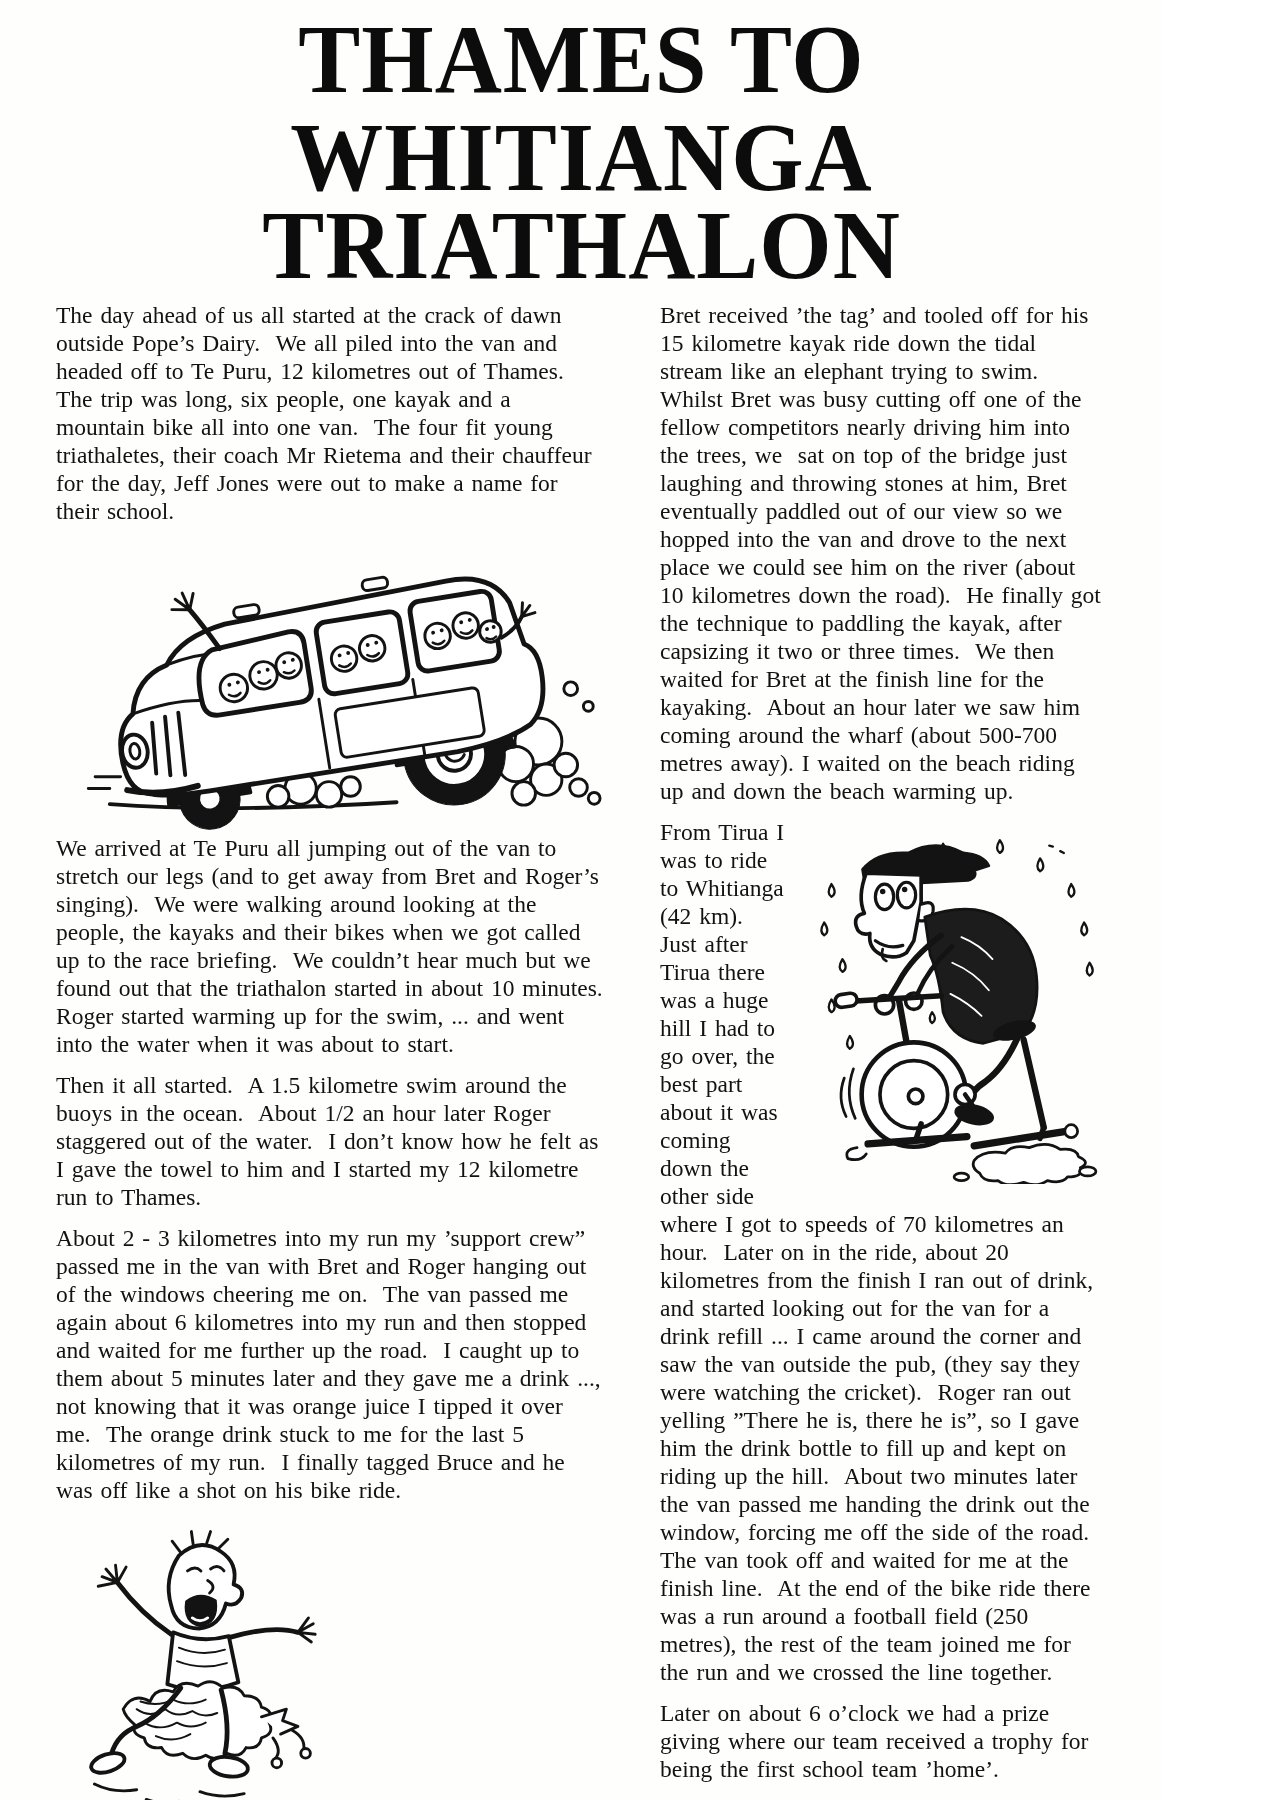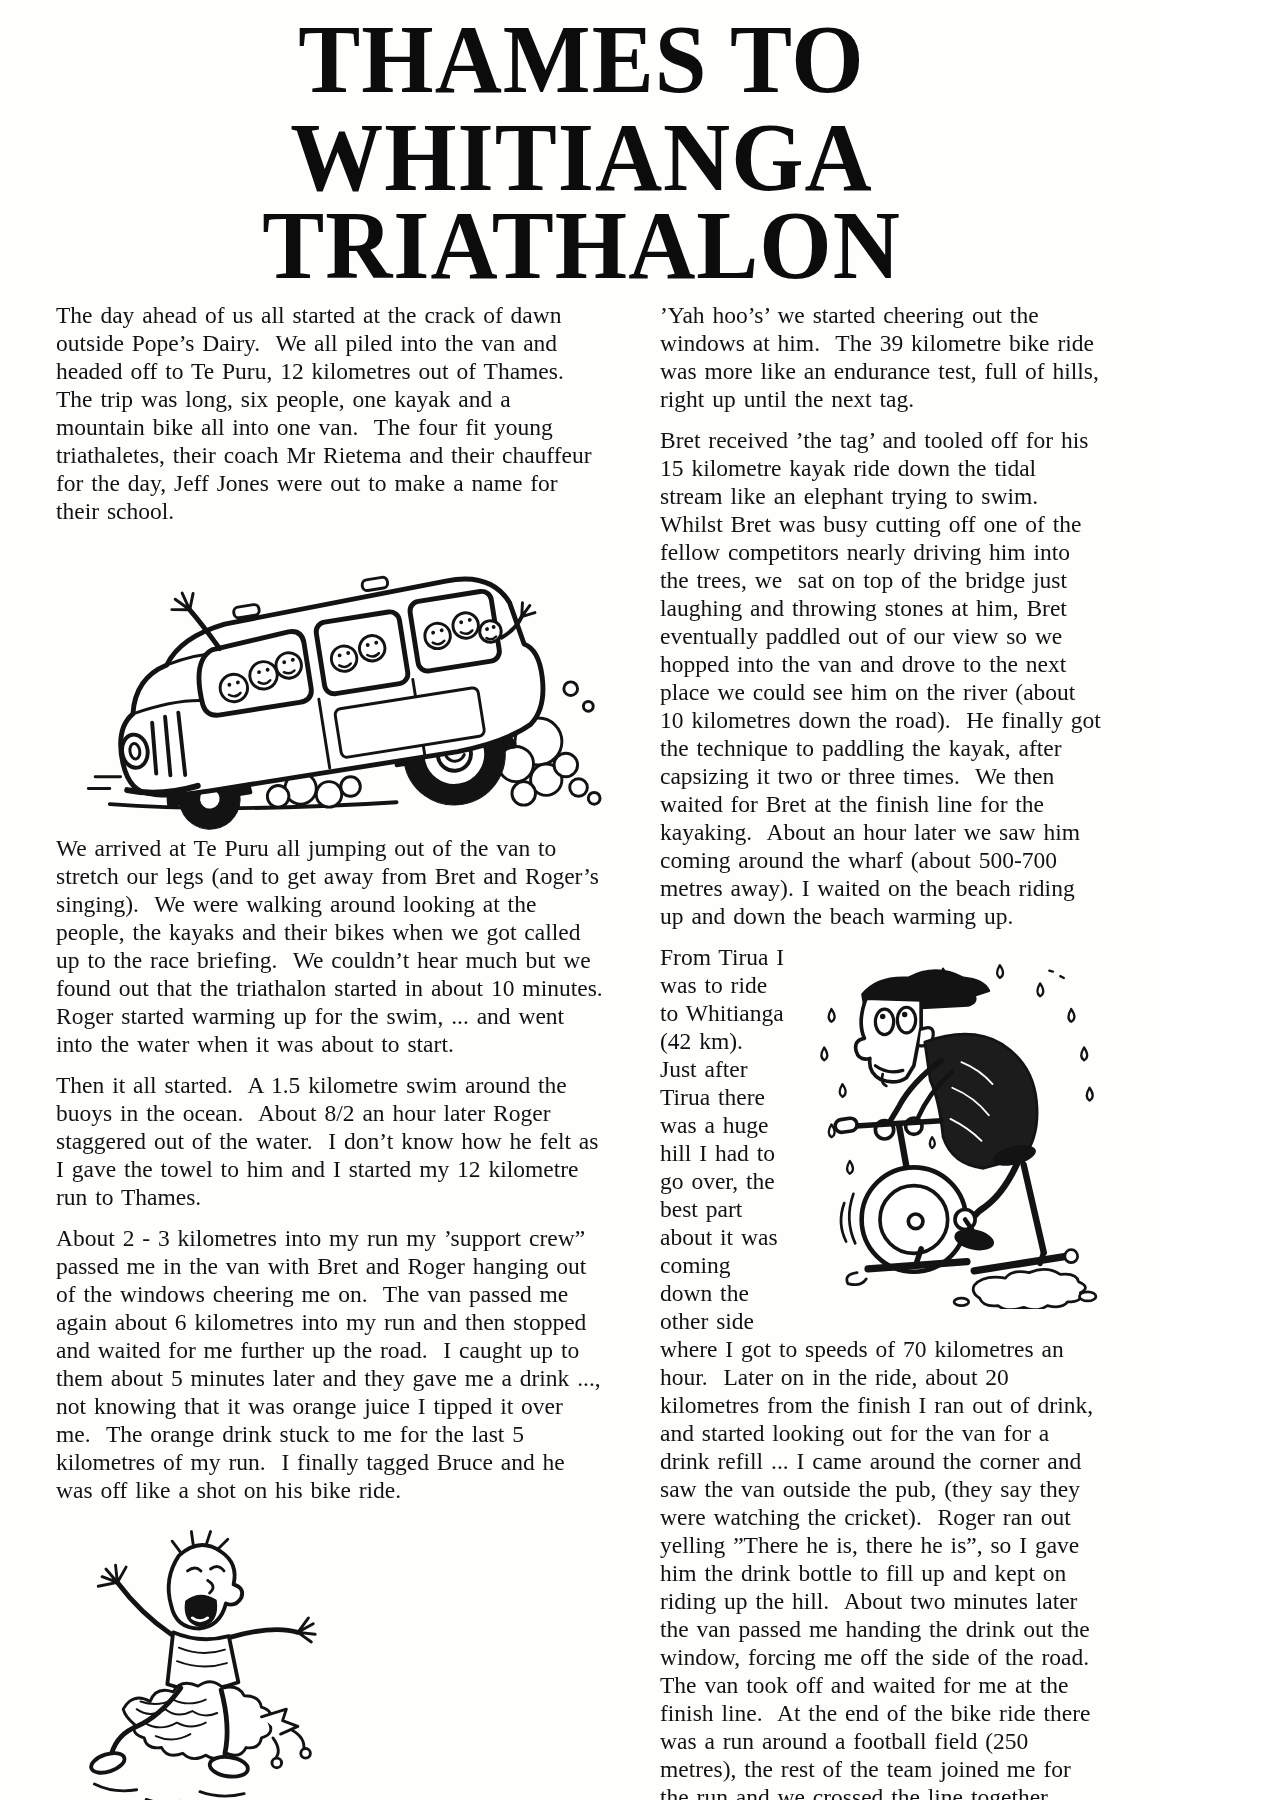--- a/index.html
+++ b/index.html
@@ -175,21 +175,21 @@
               <path d="M462 130 q16 -6 24 -18" stroke-width="4"></path>
               <g stroke-width="3">
                   <path d="M486 112 l10 -10 M486 112 l14 -2 M486 112 l3 -14"></path>
                 </g>
             </g>
           </g>
         </svg>
       </div>
 
       <p>We arrived at Te Puru all jumping out of the van to stretch our legs (and to get away from Bret and Roger’s singing).  We were walking around looking at the people, the kayaks and their bikes when we got called up to the race briefing.  We couldn’t hear much but we found out that the triathalon started in about 10 minutes.  Roger started warming up for the swim, ... and went into the water when it was about to start.</p>
-      <p>Then it all started.  A 1.5 kilometre swim around the buoys in the ocean.  About 8/2 an hour later Roger staggered out of the water.  I don’t know how he felt as I gave the towel to him and I started my 12 kilometre run to Thames.</p>
+      <p>Then it all started.  A 1.5 kilometre swim around the buoys in the ocean.  About 1/2 an hour later Roger staggered out of the water.  I don’t know how he felt as I gave the towel to him and I started my 12 kilometre run to Thames.</p>
       <p>About 2 - 3 kilometres into my run my ’support crew” passed me in the van with Bret and Roger hanging out of the windows cheering me on.  The van passed me again about 6 kilometres into my run and then stopped and waited for me further up the road.  I caught up to them about 5 minutes later and they gave me a drink ..., not knowing that it was orange juice I tipped it over me.  The orange drink stuck to me for the last 5 kilometres of my run.  I finally tagged Bruce and he was off like a shot on his bike ride.</p>
 
       <div class="wrap-block">
         <div class="illus illus-runner">
           <svg viewBox="0 0 300 312" xmlns="http://www.w3.org/2000/svg">
             <g class="ink" fill="none" stroke="#131313" stroke-linecap="round" stroke-linejoin="round">
 
               <path d="M128 36 Q150 16 172 32 Q190 44 185 66 Q197 70 193 80 Q187 90 177 86 Q171 110 149 112 Q125 112 120 88 Q112 60 128 36 Z" stroke-width="4" fill="#fff"></path>
               <path d="M130 33 l-9 -12 M143 25 l-2 -14 M157 23 l4 -12 M169 29 l10 -10" stroke-width="3"></path>
               <path d="M137 52 q8 -6 14 0 M161 50 q8 -6 14 2" stroke-width="3"></path>
@@ -225,21 +225,20 @@
               <path d="M40 274 q20 10 44 6 M150 282 q22 8 46 2 M94 290 q16 6 34 2" stroke-width="3"></path>
             </g>
           </svg>
         </div>
       </div>
 
     </div>
 
     <div class="col col-right">
 
-      <p>’Yah hoo’s’ we started cheering out the windows at him.  The 39 kilometre bike ride was more like an endurance test, full of hills, right up until the next tag.</p>
       <p>Bret received ’the tag’ and tooled off for his 15 kilometre kayak ride down the tidal stream like an elephant trying to swim.  Whilst Bret was busy cutting off one of the fellow competitors nearly driving him into the trees, we  sat on top of the bridge just laughing and throwing stones at him, Bret eventually paddled out of our view so we hopped into the van and drove to the next place we could see him on the river (about 10 kilometres down the road).  He finally got the technique to paddling the kayak, after capsizing it two or three times.  We then waited for Bret at the finish line for the kayaking.  About an hour later we saw him coming around the wharf (about 500-700 metres away). I waited on the beach riding up and down the beach warming up.</p>
 
       <div class="wrap-block">
         <div class="illus illus-cyclist">
           <svg viewBox="0 0 330 398" xmlns="http://www.w3.org/2000/svg">
             <g class="ink" fill="none" stroke="#131313" stroke-linecap="round" stroke-linejoin="round">
 
               <g stroke-width="2.5" fill="#fff">
                 <path d="M30 70 q-6 10 0 14 q7 -4 0 -14 Z"></path>
                 <path d="M22 112 q-6 10 0 14 q7 -4 0 -14 Z"></path>
@@ -305,17 +304,18 @@
 
               <path d="M186 372 q10 -12 34 -8 q8 -10 26 -6 q20 -8 34 2 q18 -2 20 8 q14 6 2 12 q4 10 -14 10 q-6 8 -22 4 q-12 8 -26 2 q-18 6 -28 -2 q-16 2 -20 -8 q-10 -6 -6 -14 Z" stroke-width="3" fill="#fff"></path>
               <ellipse cx="310" cy="384" rx="9" ry="5" stroke-width="3" fill="#fff"></ellipse>
               <ellipse cx="172" cy="390" rx="8" ry="4" stroke-width="3" fill="#fff"></ellipse>
             </g>
           </svg>
         </div>
         <p>From Tirua I was to ride to Whitianga (42 km).  Just after Tirua there was a huge hill I had to go over, the best part about it was coming down the other side where I got to speeds of 70 kilometres an hour.  Later on in the ride, about 20 kilometres from the finish I ran out of drink, and started looking out for the van for a drink refill ... I came around the corner and saw the van outside the pub, (they say they were watching the cricket).  Roger ran out yelling ”There he is, there he is”, so I gave him the drink bottle to fill up and kept on riding up the hill.  About two minutes later the van passed me handing the drink out the window, forcing me off the side of the road.  The van took off and waited for me at the finish line.  At the end of the bike ride there was a run around a football field (250 metres), the rest of the team joined me for the run and we crossed the line together.</p>
       </div>
 
+      <p>Later on about 6 o’clock we had a prize giving where our team received a trophy for being the first school team ’home’.</p>
       <p>The ride back to Ngaruawahia was a long (but enjoyable) one on the back of a Landrover.</p>
 
     </div>
   </div>
 </div>
 
 </body></html>

